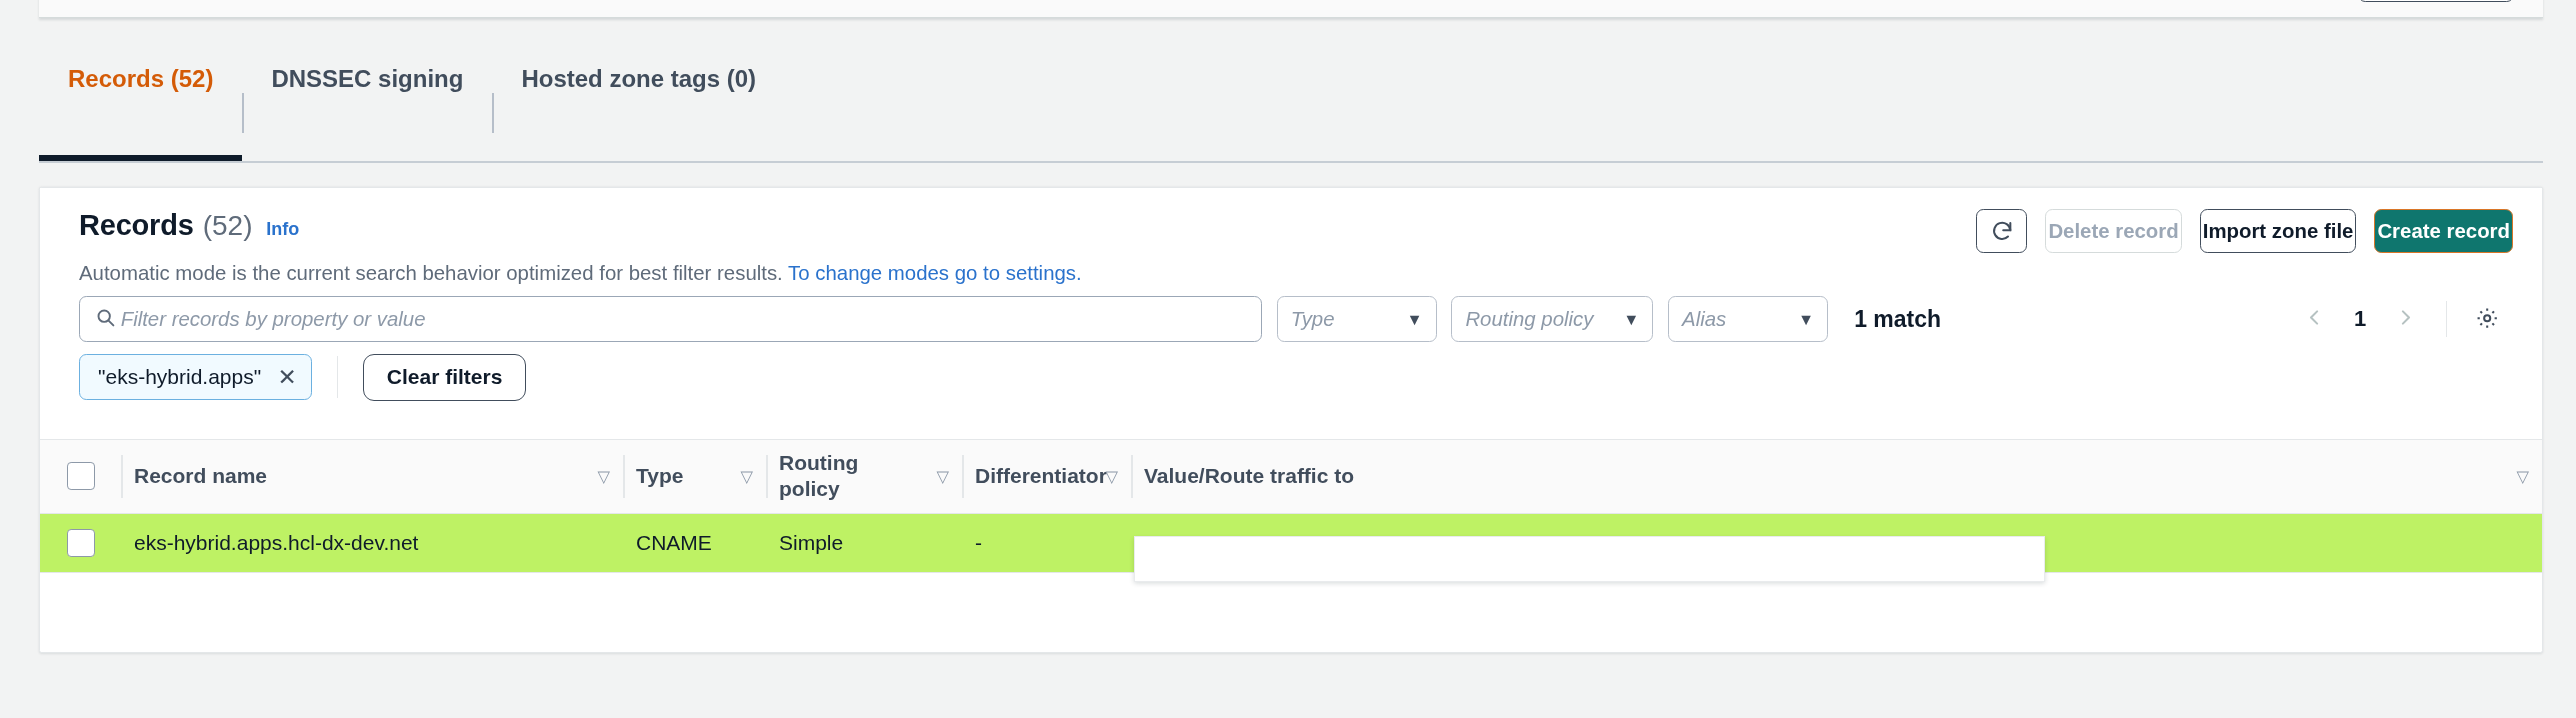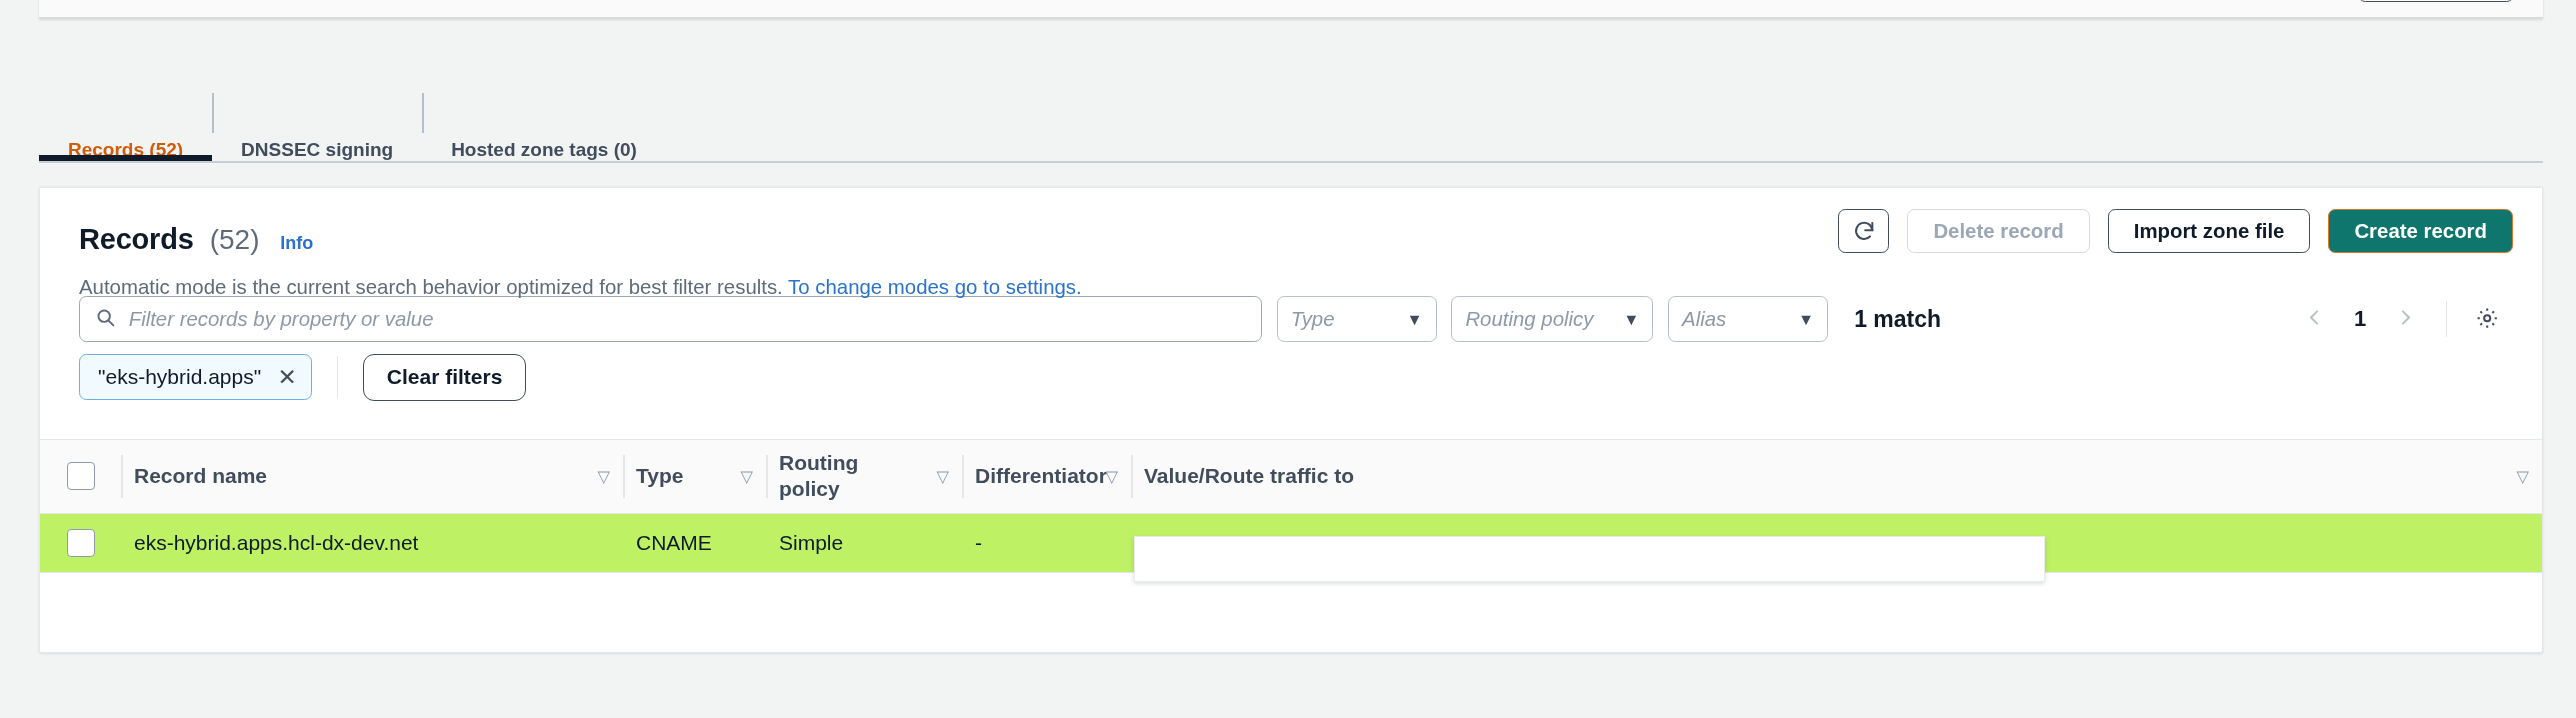--- a/index.html
+++ b/index.html
@@ -37,23 +37,23 @@
     width: 2504px; height: 98px;
   }
   .tabs-row {
     display: flex;
     align-items: stretch;
     height: 96px;
     padding-left: 0px;
   }
   .tab {
     display: flex;
-    align-items: flex-end;
+    align-items: flex-start;
     padding: 0 29px;
-    font-size: 19px;
+    font-size: 24px;
     font-weight: bold;
     color: #414d5c;
     position: relative;
     cursor: pointer;
     white-space: nowrap;
   }
   .tab + .tab::before {
     content: "";
     position: absolute;
     left: 0; top: 28px; bottom: 28px;
@@ -89,22 +89,21 @@
   
   .panel-header {
     position: relative;
     height: 98px;
     padding: 21px 33px 0 39px;
     background: #ffffff;
   }
   .title-line {
     display: flex;
     align-items: baseline;
-    gap: 16px;
-    margin-top: 14px;
+    gap: 9px;
   }
   .title-main {
     font-size: 29px;
     font-weight: bold;
     color: #0f1b2a;
     letter-spacing: -0.2px;
   }
   .title-count {
     font-size: 28px;
     color: #5f6b7a;
@@ -137,21 +136,21 @@
     gap: 18px;
   }
   .btn {
     height: 44px;
     border-radius: 7.3px;
     font-size: 20.4px;
     font-weight: bold;
     display: flex;
     align-items: center;
     justify-content: center;
-    padding: 0 25px;
+    padding: 0 2px;
     cursor: pointer;
     white-space: nowrap;
     background: #ffffff;
     border: 1.6px solid #414d5c;
     color: #0f1b2a;
   }
   .btn.icon-only { width: 51px; padding: 0; }
   .btn.disabled {
     border-color: #d5dbdb;
     color: #9ba7b6;
@@ -175,21 +174,21 @@
   }
   .search-box {
     flex: 0 0 1183px;
     height: 46px;
     border: 1.6px solid #9ba7b6;
     border-radius: 7.3px;
     background: #ffffff;
     display: flex;
     align-items: center;
     padding: 0 14.7px;
-    gap: 13px;
+    gap: 5px;
   }
   .search-box .ph {
     font-size: 20.4px;
     color: #8d99a8;
     font-style: italic;
   }
   .dd {
     height: 46px;
     border: 1.6px solid #b6bec9;
     border-radius: 7.3px;

